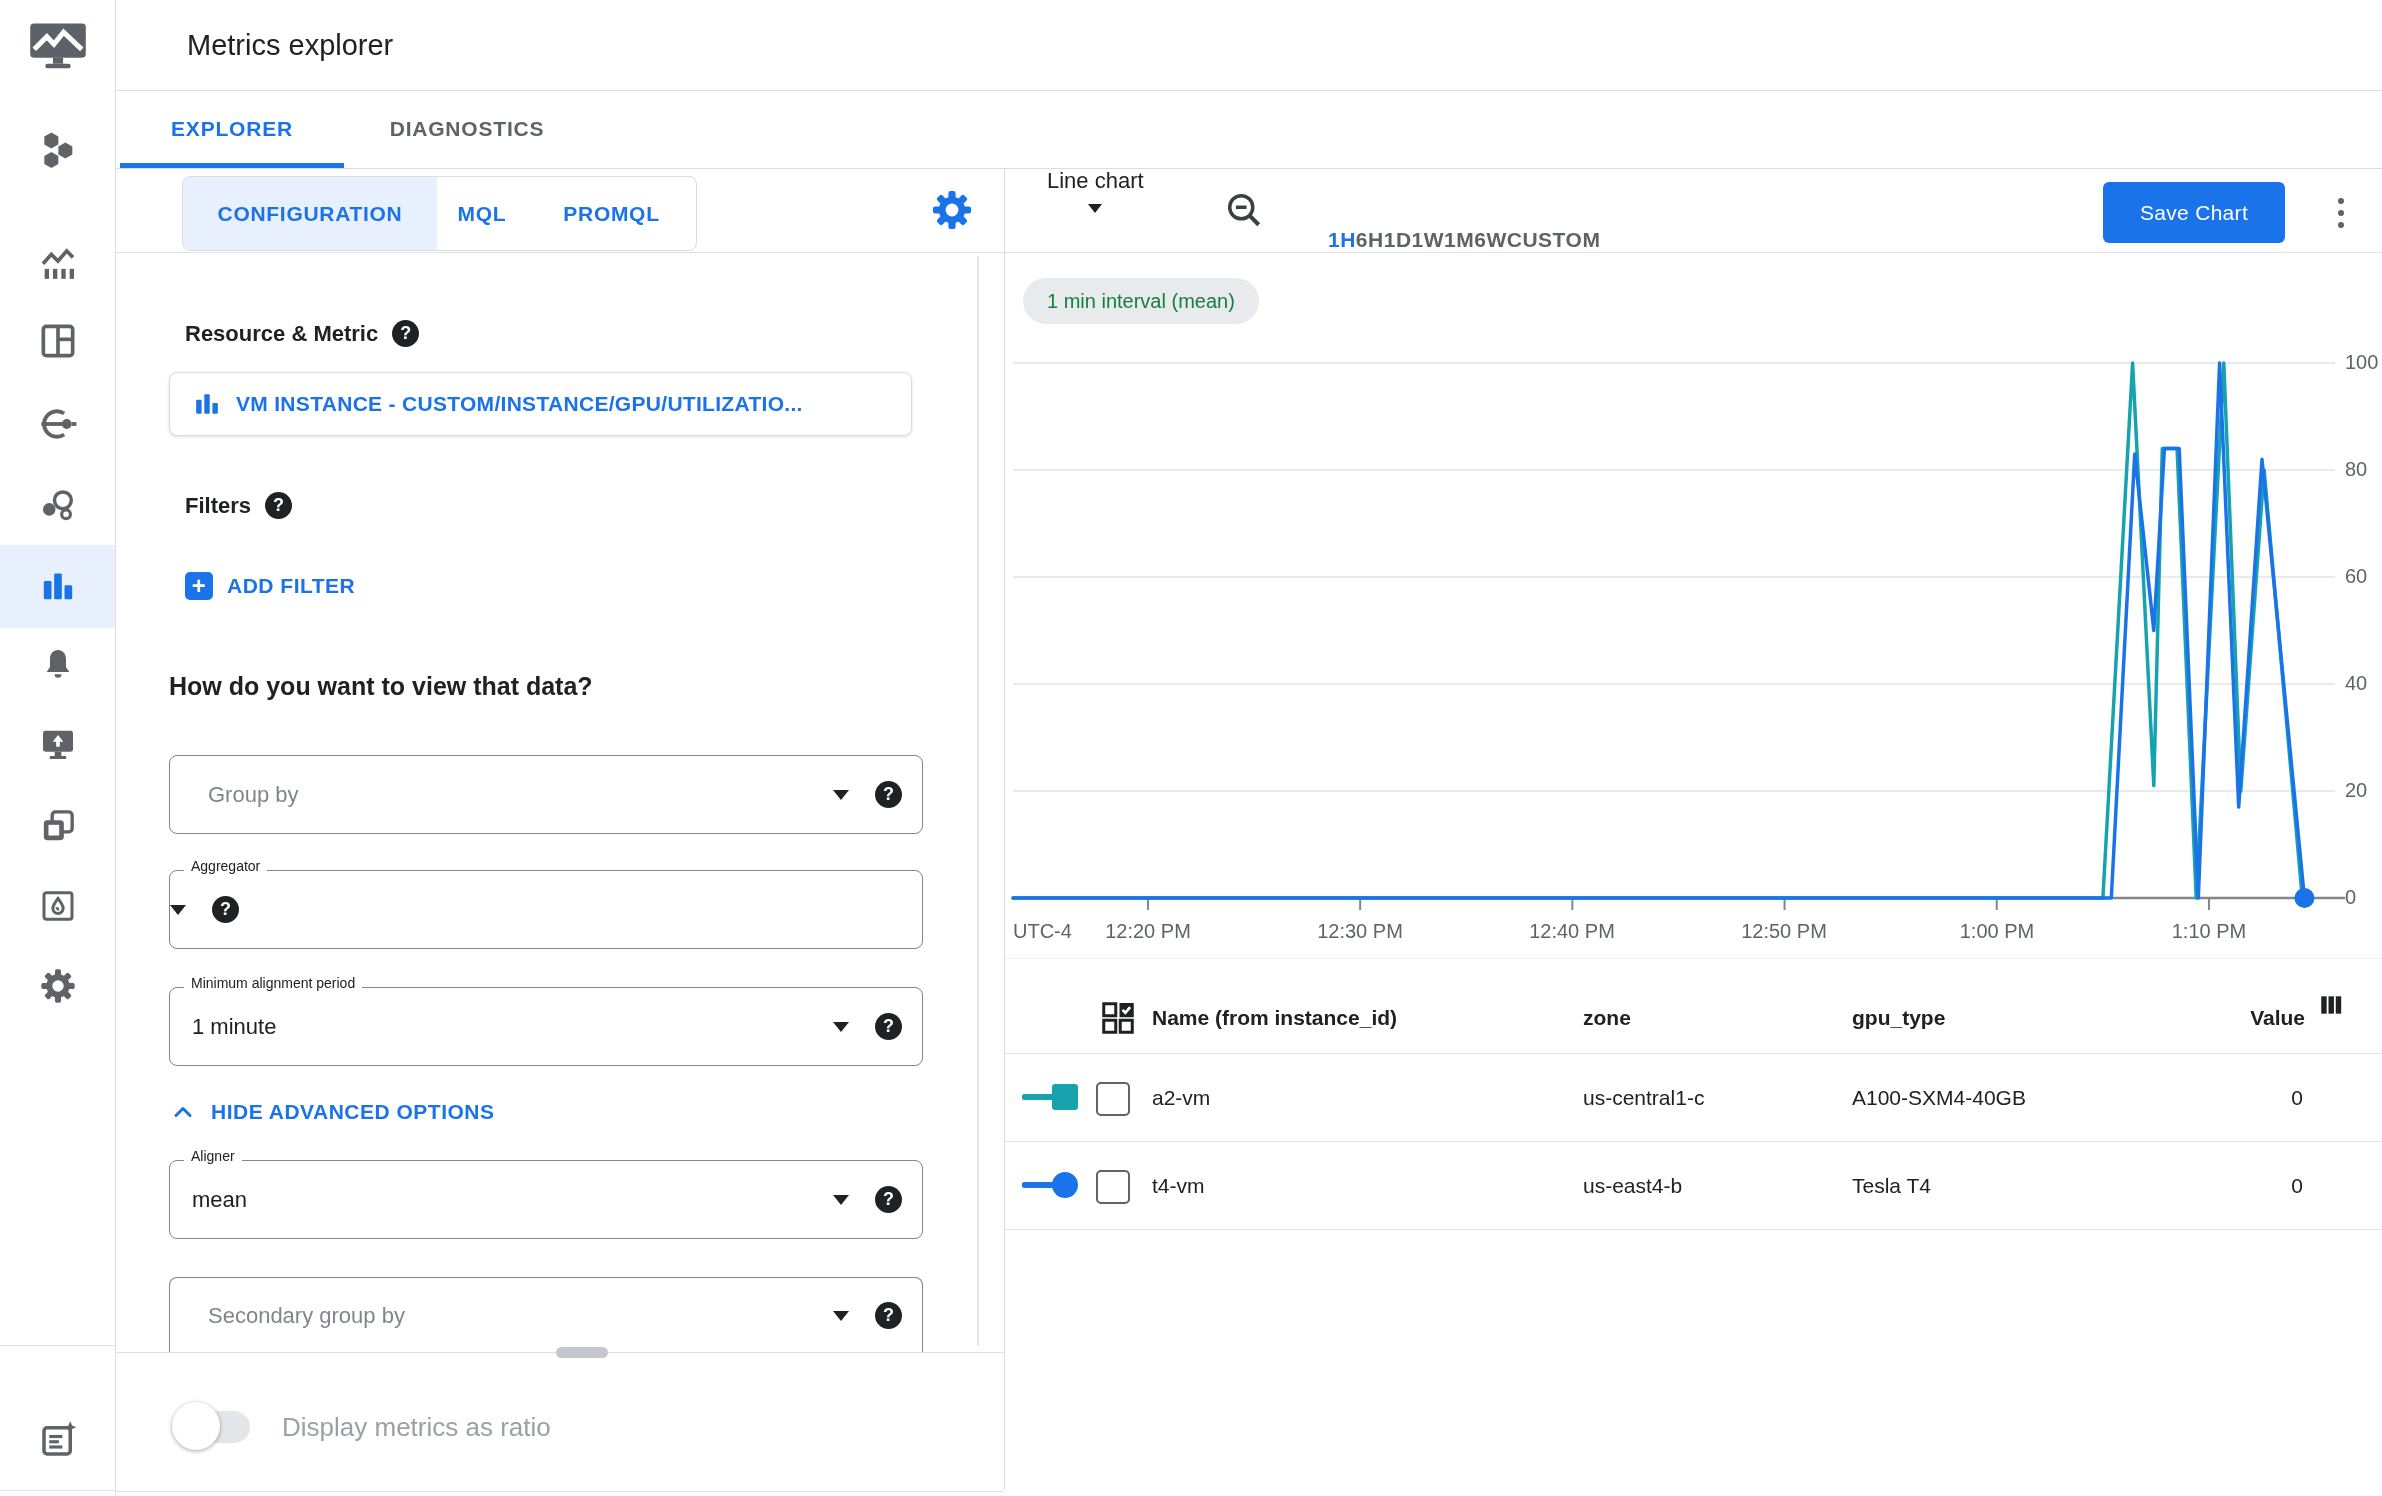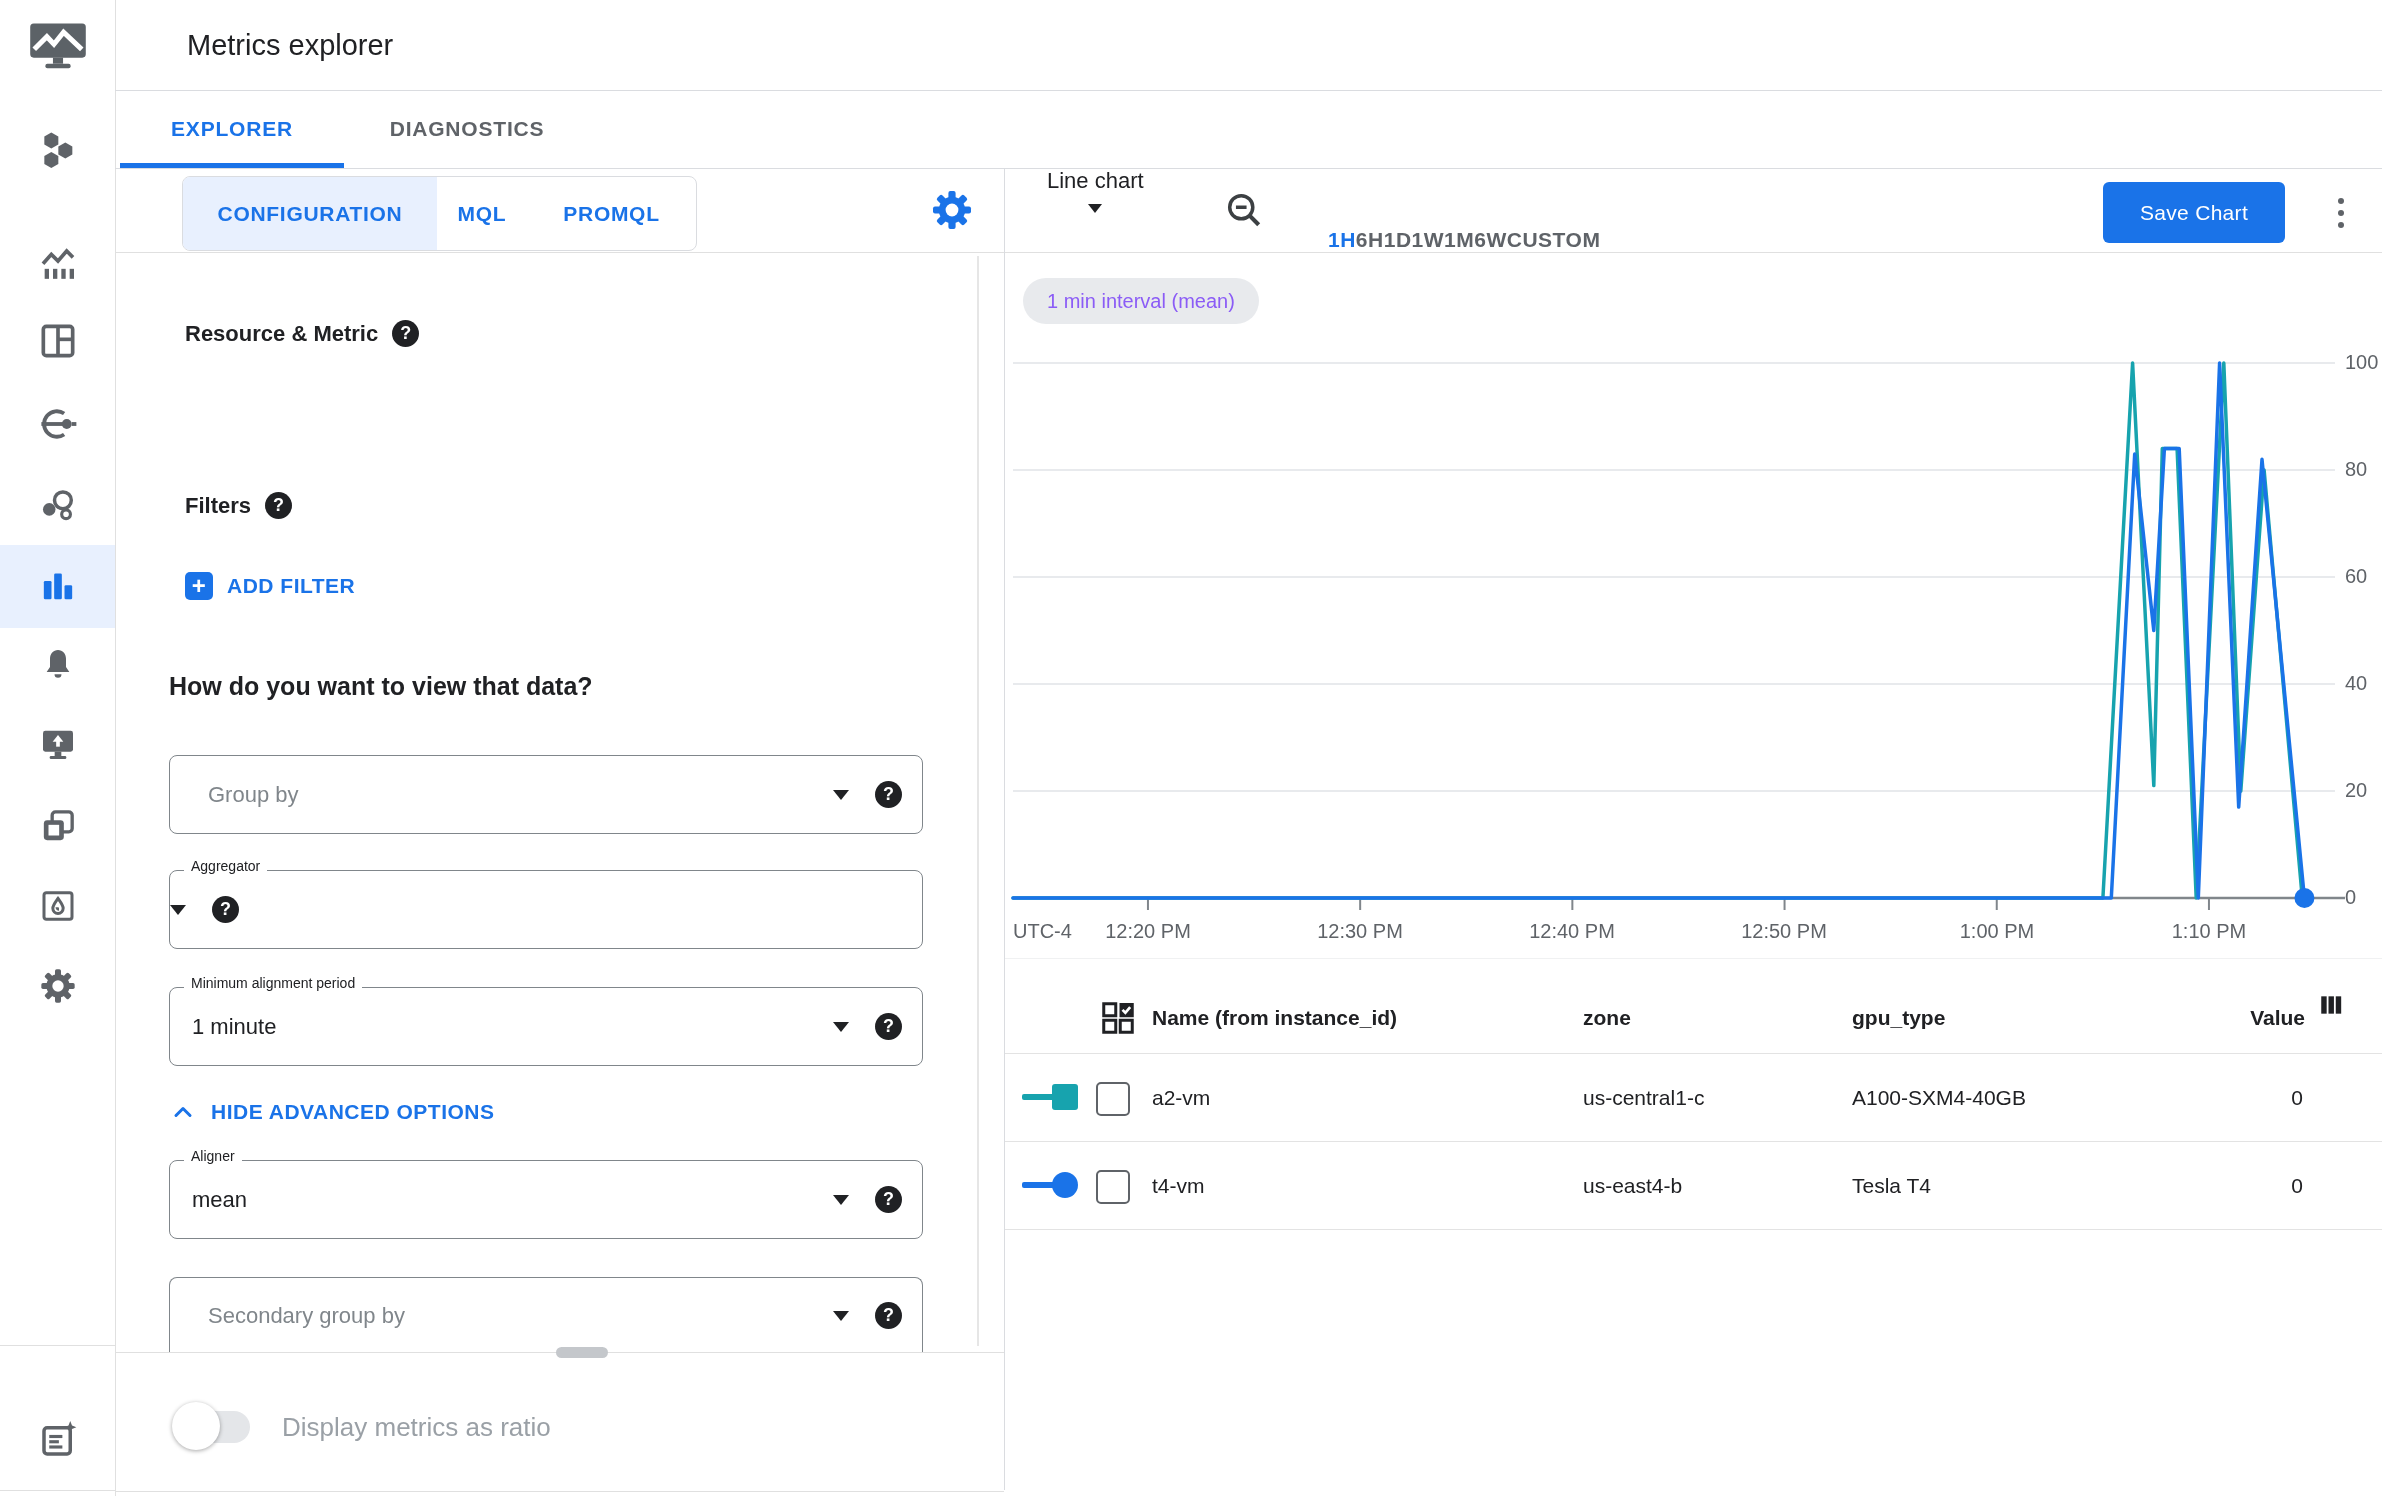--- a/index.html
+++ b/index.html
@@ -40,21 +40,21 @@
   .toggle{position:absolute;left:172px;top:1400px;width:92px;height:52px;}
   .toggle .track{position:absolute;left:14px;top:11px;width:64px;height:32px;border-radius:16px;background:#e4e6e9;}
   .toggle .thumb{position:absolute;left:0;top:2px;width:48px;height:48px;border-radius:50%;background:#fff;box-shadow:0 1px 4px rgba(0,0,0,.35);}
   .pill{position:absolute;left:556px;top:1347px;width:52px;height:11px;border-radius:6px;background:#c4c7cb;}
   
   .range{font-size:21px;font-weight:bold;color:#5f6368;letter-spacing:.5px;cursor:pointer;}
   .range.active{color:#1a73e8;}
   .save-btn{position:absolute;left:2103px;top:182px;width:182px;height:61px;background:#1a73e8;color:#fff;border:none;border-radius:6px;font-size:21px;font-family:inherit;letter-spacing:.3px;cursor:pointer;}
   .kebab{position:absolute;left:2332px;top:188px;width:18px;height:50px;display:flex;flex-direction:column;align-items:center;justify-content:center;gap:6px;cursor:pointer;}
   .kebab i{width:6px;height:6px;border-radius:50%;background:#5f6368;}
-  .interval-chip{position:absolute;left:1023px;top:278px;height:46px;border-radius:23px;background:#e8eaed;color:#8b5cf6;font-size:20px;display:inline-flex;align-items:center;padding:0 24px;}
+  .interval-chip{position:absolute;left:1023px;top:278px;height:46px;border-radius:23px;background:#e8eaed;color:#15803d;font-size:20px;display:inline-flex;align-items:center;padding:0 24px;}
   
   .ylab{position:absolute;width:70px;font-size:20px;color:#5f6368;}
   .xlab{position:absolute;top:920px;width:120px;text-align:center;font-size:20px;color:#5f6368;}
   
   .th{position:absolute;font-size:21px;font-weight:bold;color:#202124;}
   .td{position:absolute;font-size:21px;color:#202124;}
   .checkbox{position:absolute;width:30px;height:30px;border:2.5px solid #5f6368;border-radius:5px;background:#fff;cursor:pointer;}
   .mark-line{position:absolute;width:52px;height:6px;border-radius:2px;}
   .row-border{position:absolute;left:1005px;right:0;border-top:1px solid #e3e3e3;}
   svg{display:block;}
@@ -224,20 +224,28 @@
         </g>
         <circle cx="12" cy="12" r="3.2" fill="#fff"></circle>
       </svg>
   </div>
 
   <div class="abs sec-label" style="left:185px;top:320px;">
     <span>Resource &amp; Metric</span>
     <span class="help">?</span>
   </div>
 
+  <div class="metric-chip">
+    <svg width="26" height="26" viewBox="0 0 24 24" fill="#1a73e8" style="margin:0 16px 0 24px;flex:0 0 auto;">
+        <rect x="2" y="8" width="5" height="13" rx="1"></rect>
+        <rect x="9.5" y="3" width="5" height="18" rx="1"></rect>
+        <rect x="17" y="11" width="5" height="10" rx="1"></rect>
+      </svg>
+    <span class="txt">VM INSTANCE - CUSTOM/INSTANCE/GPU/UTILIZATIO...</span>
+  </div>
 
   <div class="abs sec-label" style="left:185px;top:492px;">
     <span>Filters</span>
     <span class="help">?</span>
   </div>
 
   <div class="abs blue-link" style="left:185px;top:572px;">
     <span class="plusbox">+</span>
     <span>ADD FILTER</span>
   </div>

